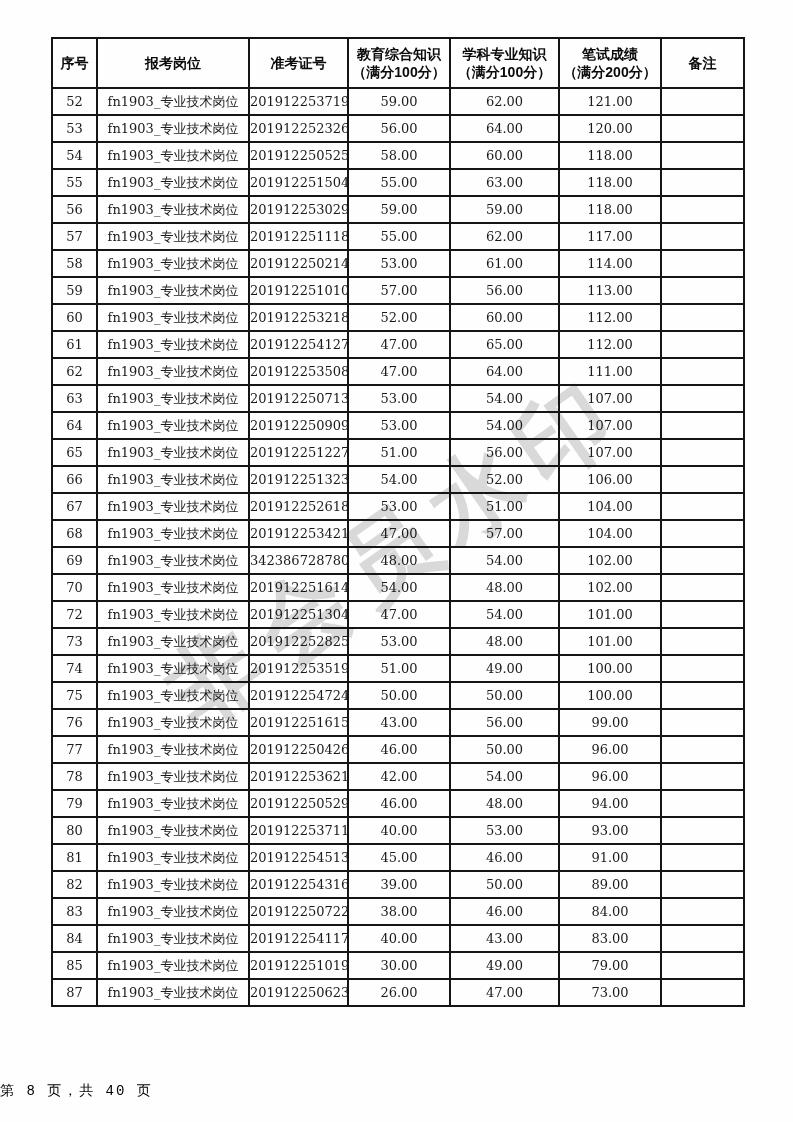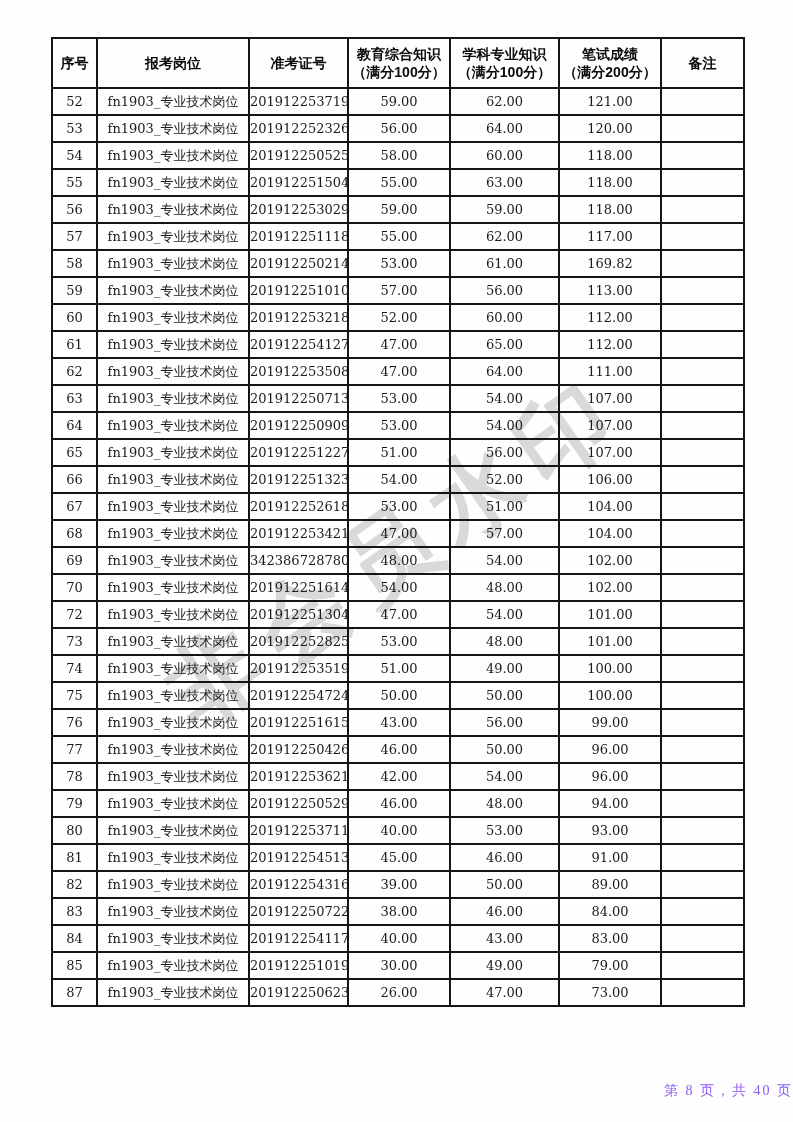--- a/index.html
+++ b/index.html
@@ -55,25 +55,25 @@
   .score-table td {
     height: 27px;
     font-family: "DejaVu Serif", serif;
     font-size: 13px;
     color: #1a1a1a;
   }
   .footer {
     position: absolute;
     left: 0; top: 1082px;
     width: 100%;
-    text-align: right;
-    font-family: Liberation Serif, serif;
+    text-align: left;
+    font-family: Liberation Mono, monospace;
     font-size: 14px;
     letter-spacing: 2px;
-    color: #8b5cf6;
+    color: #000000;
     z-index: 2;
   }
 </style>
 </head>
 <body>
 
 <div class="page">
 
   <div class="watermark">非会员水印</div>
 
@@ -161,21 +161,21 @@
     <td>62.00</td>
     <td>117.00</td>
     <td></td>
   </tr>
         <tr>
     <td>58</td>
     <td>fn1903_专业技术岗位</td>
     <td>201912250214</td>
     <td>53.00</td>
     <td>61.00</td>
-    <td>169.82</td>
+    <td>114.00</td>
     <td></td>
   </tr>
         <tr>
     <td>59</td>
     <td>fn1903_专业技术岗位</td>
     <td>201912251010</td>
     <td>57.00</td>
     <td>56.00</td>
     <td>113.00</td>
     <td></td>

